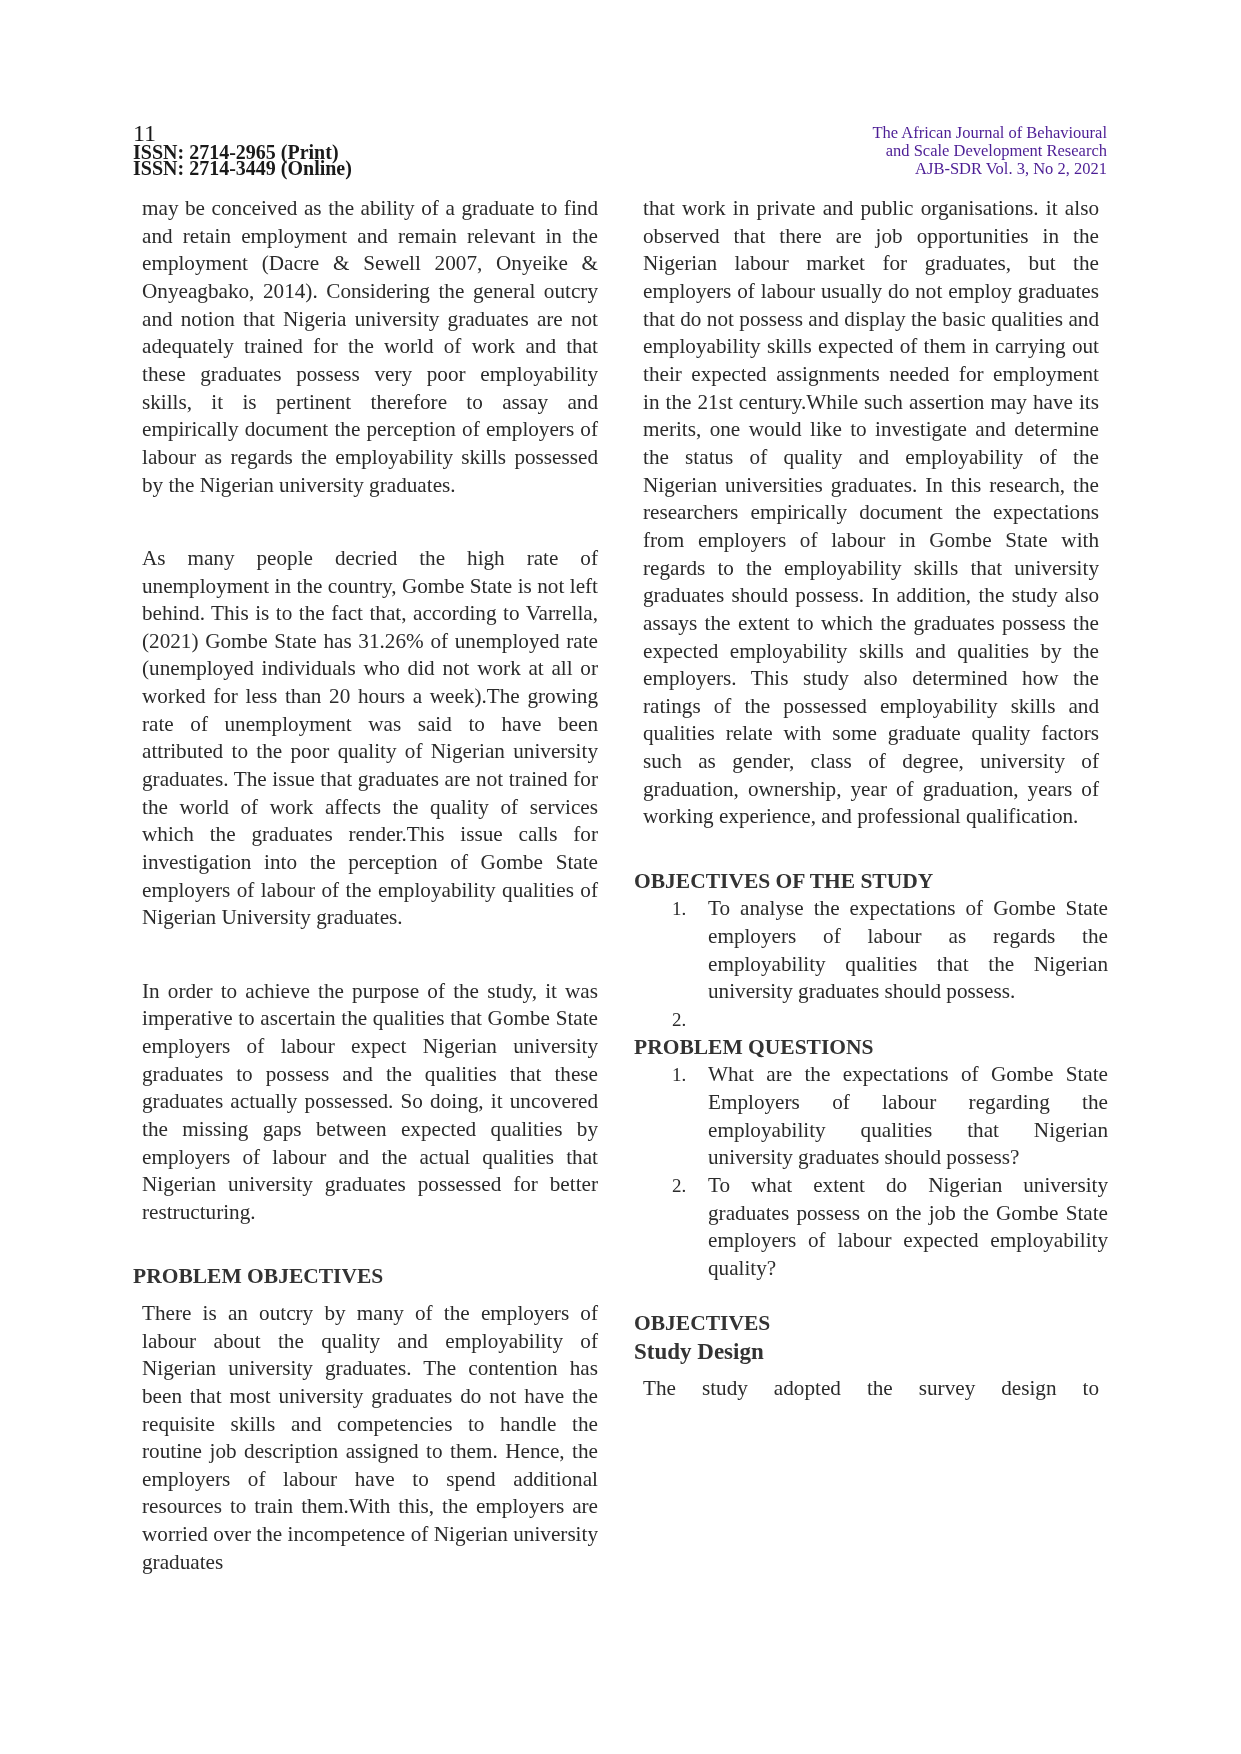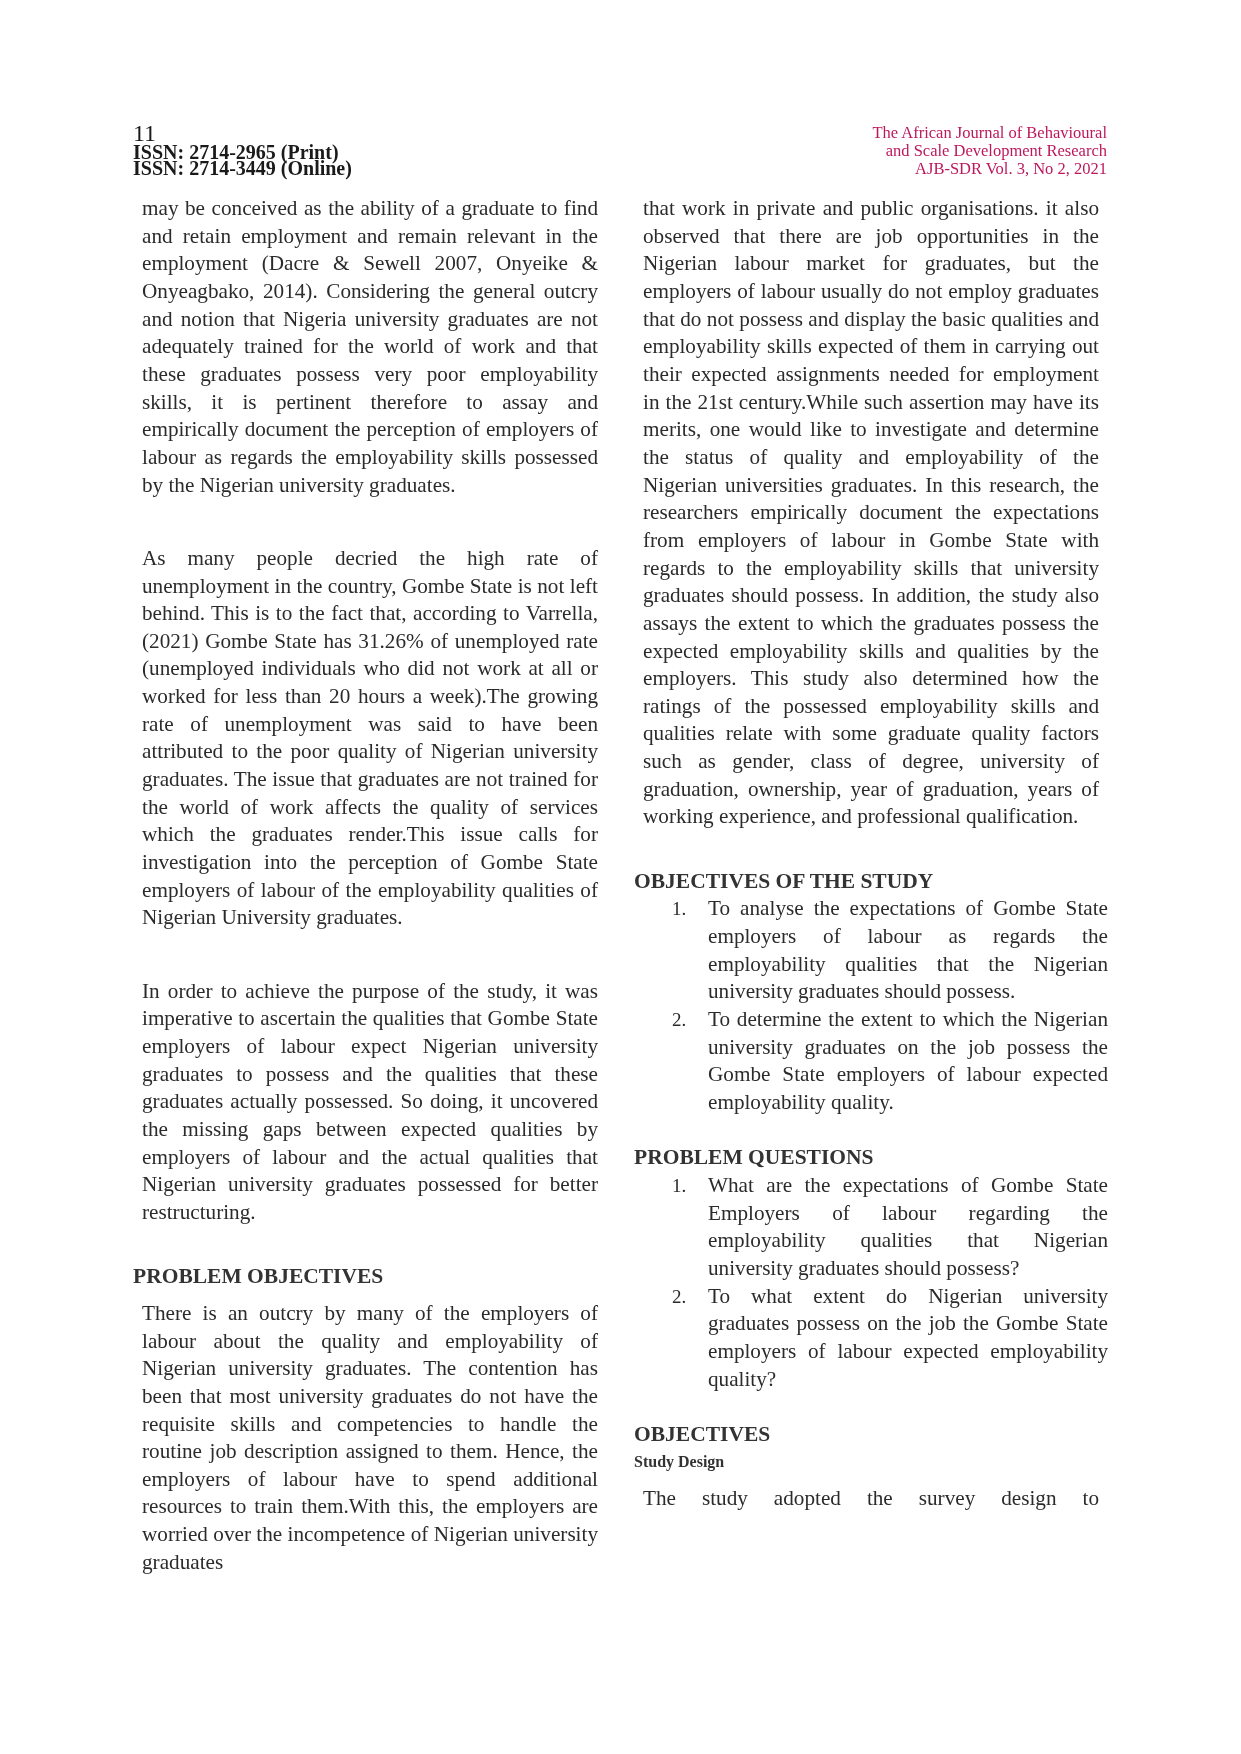--- a/index.html
+++ b/index.html
@@ -2,28 +2,28 @@
 <html><head>
 <meta charset="utf-8">
 <style>
   html, body { margin: 0; padding: 0; background: #ffffff; }
   body { width: 1241px; height: 1754px; position: relative; overflow: hidden;
          font-family: "Liberation Serif", "DejaVu Serif", serif; color: #2b2b2b; }
   .hdr-left { position: absolute; left: 133px; top: 122px; color: #1a1a1a; }
   .page-num { font-weight: normal; font-size: 24px; line-height: 22px; }
   .issn { font-weight: bold; font-size: 20px; line-height: 16px; }
   .hdr-right { position: absolute; right: 134px; top: 124px; text-align: right;
-               font-size: 16.5px; line-height: 18px; color: #be185d; }
+               font-size: 16.5px; line-height: 18px; color: #4c1d95; }
   .col { position: absolute; top: 186px; width: 474px; font-size: 21.2px; line-height: 27.65px; }
   .col-left { left: 133px; }
   .col-right { left: 634px; }
   .col p { margin: 9px; text-align: justify; }
   .gap { height: 27.65px; }
   h3 { margin: 0; font-size: 21.5px; line-height: 27.65px; font-weight: bold; color: #333; }
-  h4 { margin: 0; font-size: 16px; line-height: 27.65px; font-weight: bold; color: #333; }
+  h4 { margin: 0; font-size: 23px; line-height: 27.65px; font-weight: bold; color: #333; }
   ol { margin: 0; padding: 0; list-style: none; }
   ol li { position: relative; padding-left: 74px; text-align: justify; }
   ol li .num { position: absolute; left: 38px; top: 0; font-size: 19px; }
 </style>
 </head>
 <body>
 
 <div class="hdr-left">
   <div class="page-num">11</div>
   <div class="issn">ISSN: 2714-2965 (Print)</div>
@@ -51,21 +51,20 @@
   <p>that work in private and public organisations. it also observed that there are job opportunities in the Nigerian labour market for graduates, but the employers of labour usually do not employ graduates that do not possess and display the basic qualities and employability skills expected of them in carrying out their expected assignments needed for employment in the 21st century.While such assertion may have its merits, one would like to investigate and determine the status of quality and employability of the Nigerian universities graduates. In this research, the researchers empirically document the expectations from employers of labour in Gombe State with regards to the employability skills that university graduates should possess. In addition, the study also assays the extent to which the graduates possess the expected employability skills and qualities by the employers. This study also determined how the ratings of the possessed employability skills and qualities relate with some graduate quality factors such as gender, class of degree, university of graduation, ownership, year of graduation, years of working experience, and professional qualification.</p>
   <div class="gap"></div>
   <h3>OBJECTIVES OF THE STUDY</h3>
   <ol>
     <li>
       <span class="num">1.</span>
       <span>To analyse the expectations of Gombe State employers of labour as regards the employability qualities that the Nigerian university graduates should possess.</span>
     </li>
     <li>
       <span class="num">2.</span>
-      <span>To determine the extent to which the Nigerian university graduates on the job possess the Gombe State employers of labour expected employability quality.</span>
     </li>
   </ol>
   <div class="gap"></div>
   <h3>PROBLEM QUESTIONS</h3>
   <ol>
     <li>
       <span class="num">1.</span>
       <span>What are the expectations of Gombe State Employers of labour regarding the employability qualities that Nigerian university graduates should possess?</span>
     </li>
     <li>

